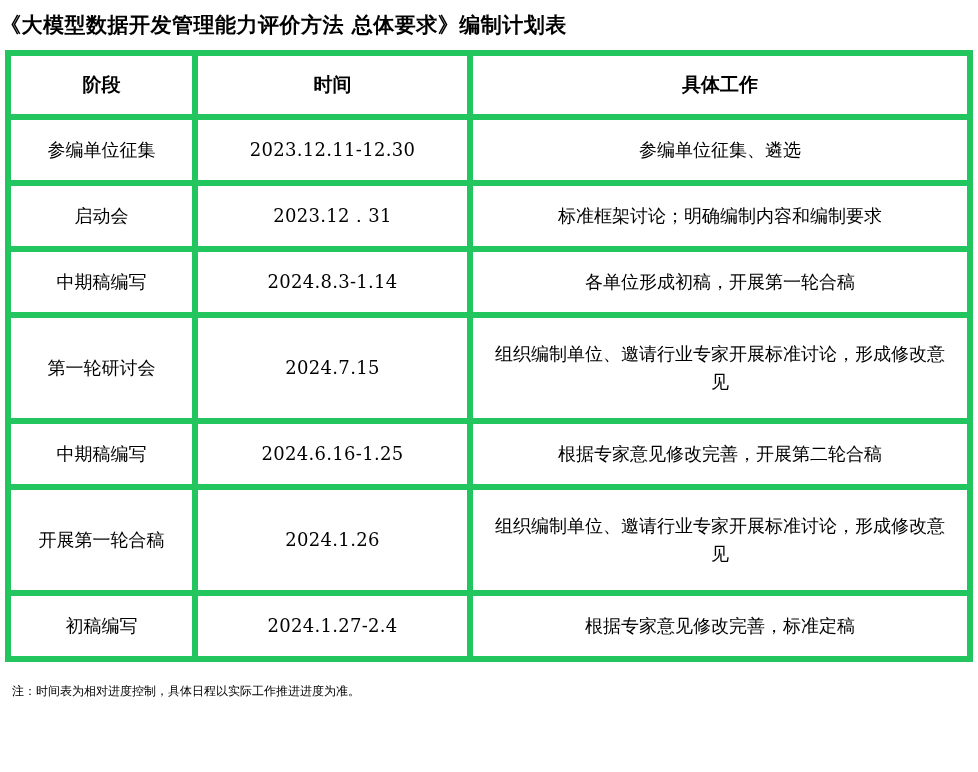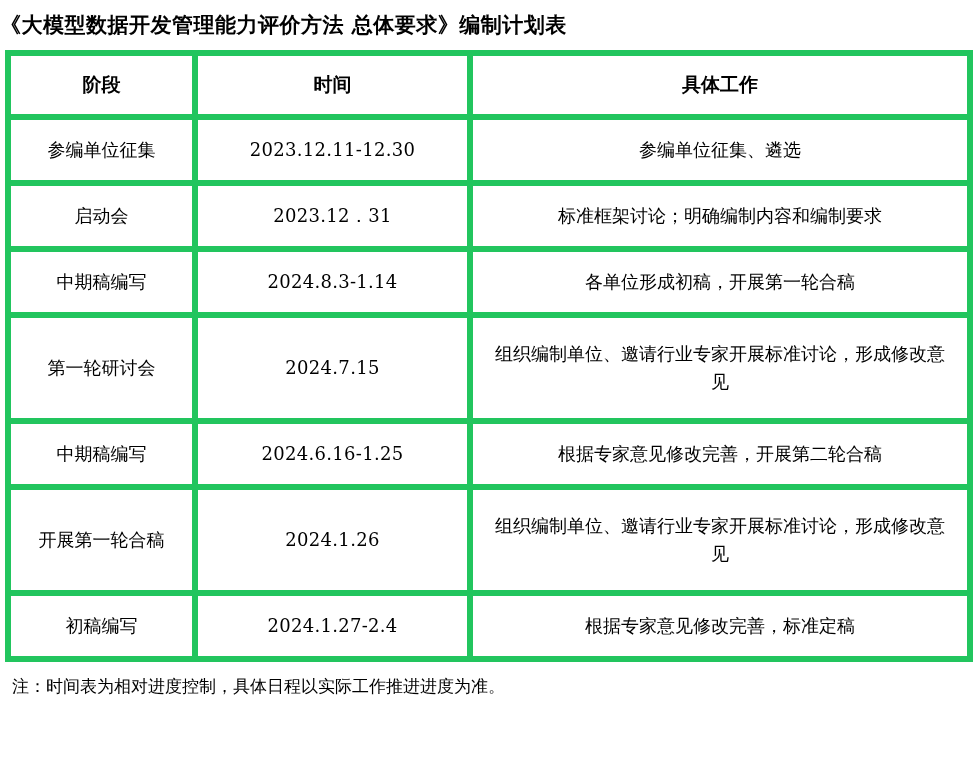--- a/index.html
+++ b/index.html
@@ -55,26 +55,26 @@
   .col-work  { width: 500px; }
 
   td.cell-time {
     font-family: "DejaVu Serif", "Liberation Serif", serif;
     letter-spacing: 0.3px;
   }
   .row-h1 td { height: 48px; }
   .row-h2 td { height: 88px; }
 
   .note {
-    font-size: 17px;
+    font-size: 12px;
     padding: 12px 0 0 8px;
     line-height: 1.5;
     text-align: left;
     width: 962px;
-    margin: 0 auto;
+    margin: 8px auto;
   }
 </style>
 </head>
 <body>
 
 <div class="page">
 
   <div class="doc-title">《大模型数据开发管理能力评价方法 总体要求》编制计划表</div>
 
   <table class="plan-table">

